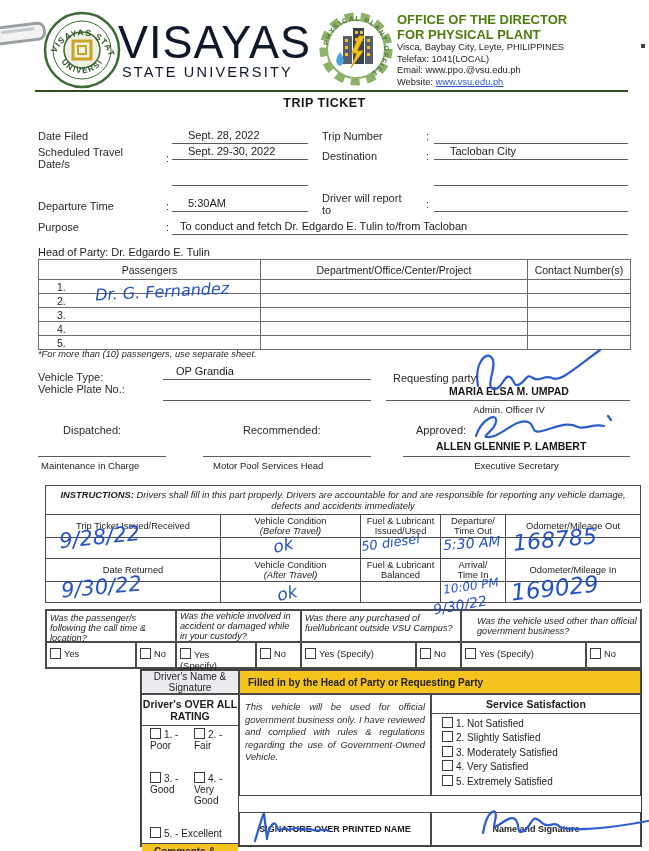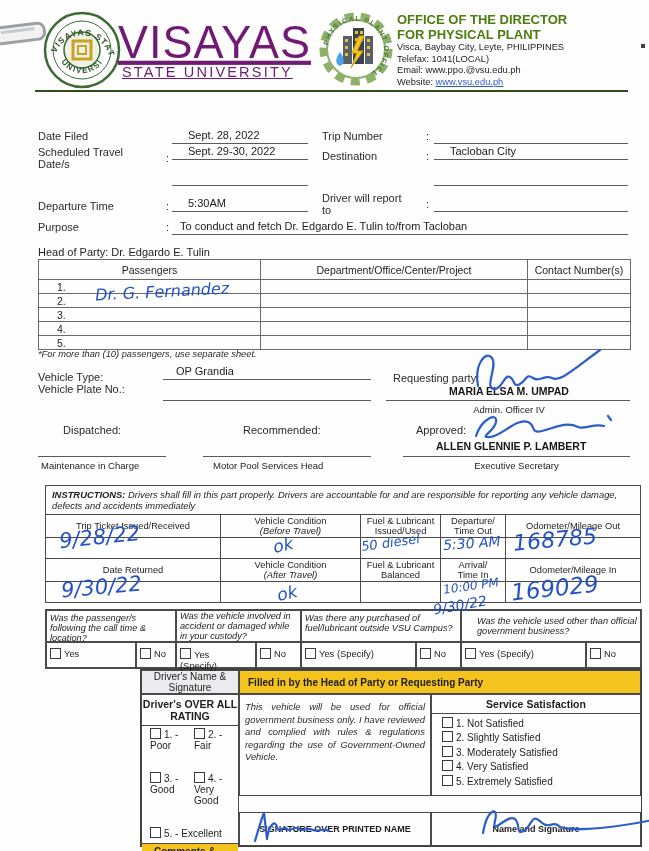--- a/index.html
+++ b/index.html
@@ -7,21 +7,21 @@
         font-family:"Liberation Sans","DejaVu Sans",sans-serif;color:#222;overflow:hidden;}
   .abs{position:absolute;}
   .ul{position:absolute;border-bottom:1px solid #5a5a5a;height:1px;}
   .lbl{position:absolute;font-size:11px;color:#2a2a2a;white-space:nowrap;}
   .val{position:absolute;font-size:11px;color:#1c1c1c;white-space:nowrap;}
   .colon{position:absolute;font-size:11px;color:#2a2a2a;}
   
   .paperclip{position:absolute;left:-8px;top:24px;width:48px;height:13px;border:3px solid #9aa0a4;
              border-radius:8px;transform:rotate(-7deg);background:#f2f2f2;}
   .paperclip:after{content:"";position:absolute;left:6px;top:2px;width:34px;height:3px;background:#c7cbcd;border-radius:2px;}
-  .wordmark{position:absolute;left:118px;top:20px;color:#701a75;text-decoration:underline;}
+  .wordmark{position:absolute;left:118px;top:20px;color:#0f172a;}
   .wordmark .big{font-size:45px;font-weight:400;letter-spacing:1px;line-height:44px;transform:scaleY(1.04);}
   .wordmark .sub{font-size:14.5px;letter-spacing:2.2px;margin-top:0px;margin-left:4px;}
   .office{position:absolute;left:397px;top:12px;width:240px;}
   .office .t{font-size:13px;font-weight:bold;line-height:15px;color:#4d7c0f;}
   .office .s{font-size:9.3px;line-height:11.5px;color:#1d1d1d;}
   .office .link{color:#2a5bd7;text-decoration:underline;}
   .rule{position:absolute;left:35px;top:90px;width:593px;border-bottom:2px solid #314c1c;}
   .doc-title{position:absolute;left:0;top:96px;width:649px;text-align:center;
              font-size:12.5px;font-weight:bold;letter-spacing:.5px;color:#161616;}
   .speck{position:absolute;left:641px;top:44px;width:4px;height:4px;background:#4c3b3b;}
@@ -37,21 +37,21 @@
   .hw{position:absolute;font-family:"DejaVu Sans",sans-serif;font-style:italic;color:#2553c4;white-space:nowrap;z-index:6;}
   .sig{position:absolute;z-index:6;overflow:visible;}
   .sig path{fill:none;stroke:#2d5ccc;stroke-width:2.2;stroke-linecap:round;stroke-linejoin:round;}
   
   .veh{position:absolute;left:38px;top:362px;width:592px;height:112px;}
   .bname{font-weight:bold;font-size:10.5px;color:#161616;}
   
   .instr{position:absolute;left:45px;top:485px;width:595px;z-index:3;}
   .instr table{width:595px;table-layout:fixed;}
   .instr td{border:1px solid #4a4a4a;font-size:9.3px;text-align:center;color:#1d1d1d;padding:1px 2px;}
-  .instr .cap{text-align:left;font-style:italic;font-size:9.4px;padding:3px 6px;height:22px;}
+  .instr .cap{text-align:center;font-style:italic;font-size:9.4px;padding:3px 6px;height:22px;}
   .instr .cap b{font-style:italic;font-weight:bold;}
   .instr .hrow{height:23px;}
   .instr .vrow{height:21px;}
   .it{font-style:italic;}
   
   .qt{position:absolute;left:45px;top:609px;width:595px;display:grid;
       grid-template-columns:90px 40px 80px 45px 115px 45px 125px 55px;
       grid-template-rows:32px 26px;border:1.5px solid #4a4a4a;font-size:9.2px;color:#1d1d1d;z-index:2;}
   .qt>div{border:1px solid #4a4a4a;padding:2px 3px;}
   .qc{font-style:italic;grid-column:span 2;}
@@ -134,20 +134,21 @@
     <div class="t">OFFICE OF THE DIRECTOR</div>
     <div class="t">FOR PHYSICAL PLANT</div>
     <div class="s">Visca, Baybay City, Leyte, PHILIPPINES</div>
     <div class="s">Telefax: 1041(LOCAL)</div>
     <div class="s">Email: www.ppo.@vsu.edu.ph</div>
     <div class="s"><span>Website: </span><span class="link">www.vsu.edu.ph</span></div>
   </div>
 
   <div class="speck"></div>
   <div class="rule"></div>
+  <div class="doc-title">TRIP TICKET</div>
 
   <div class="abs" style="left:38px;top:120px;width:592px;height:122px;">
     <span class="lbl" style="left:0;top:10px;">Date Filed</span>
     <span class="val" style="left:150px;top:9px;">Sept. 28, 2022</span>
     <div class="ul" style="left:134px;top:22px;width:136px;"></div>
 
     <span class="lbl" style="left:284px;top:10px;">Trip Number</span>
     <span class="colon" style="left:388px;top:10px;">:</span>
     <div class="ul" style="left:396px;top:22px;width:194px;"></div>
 

